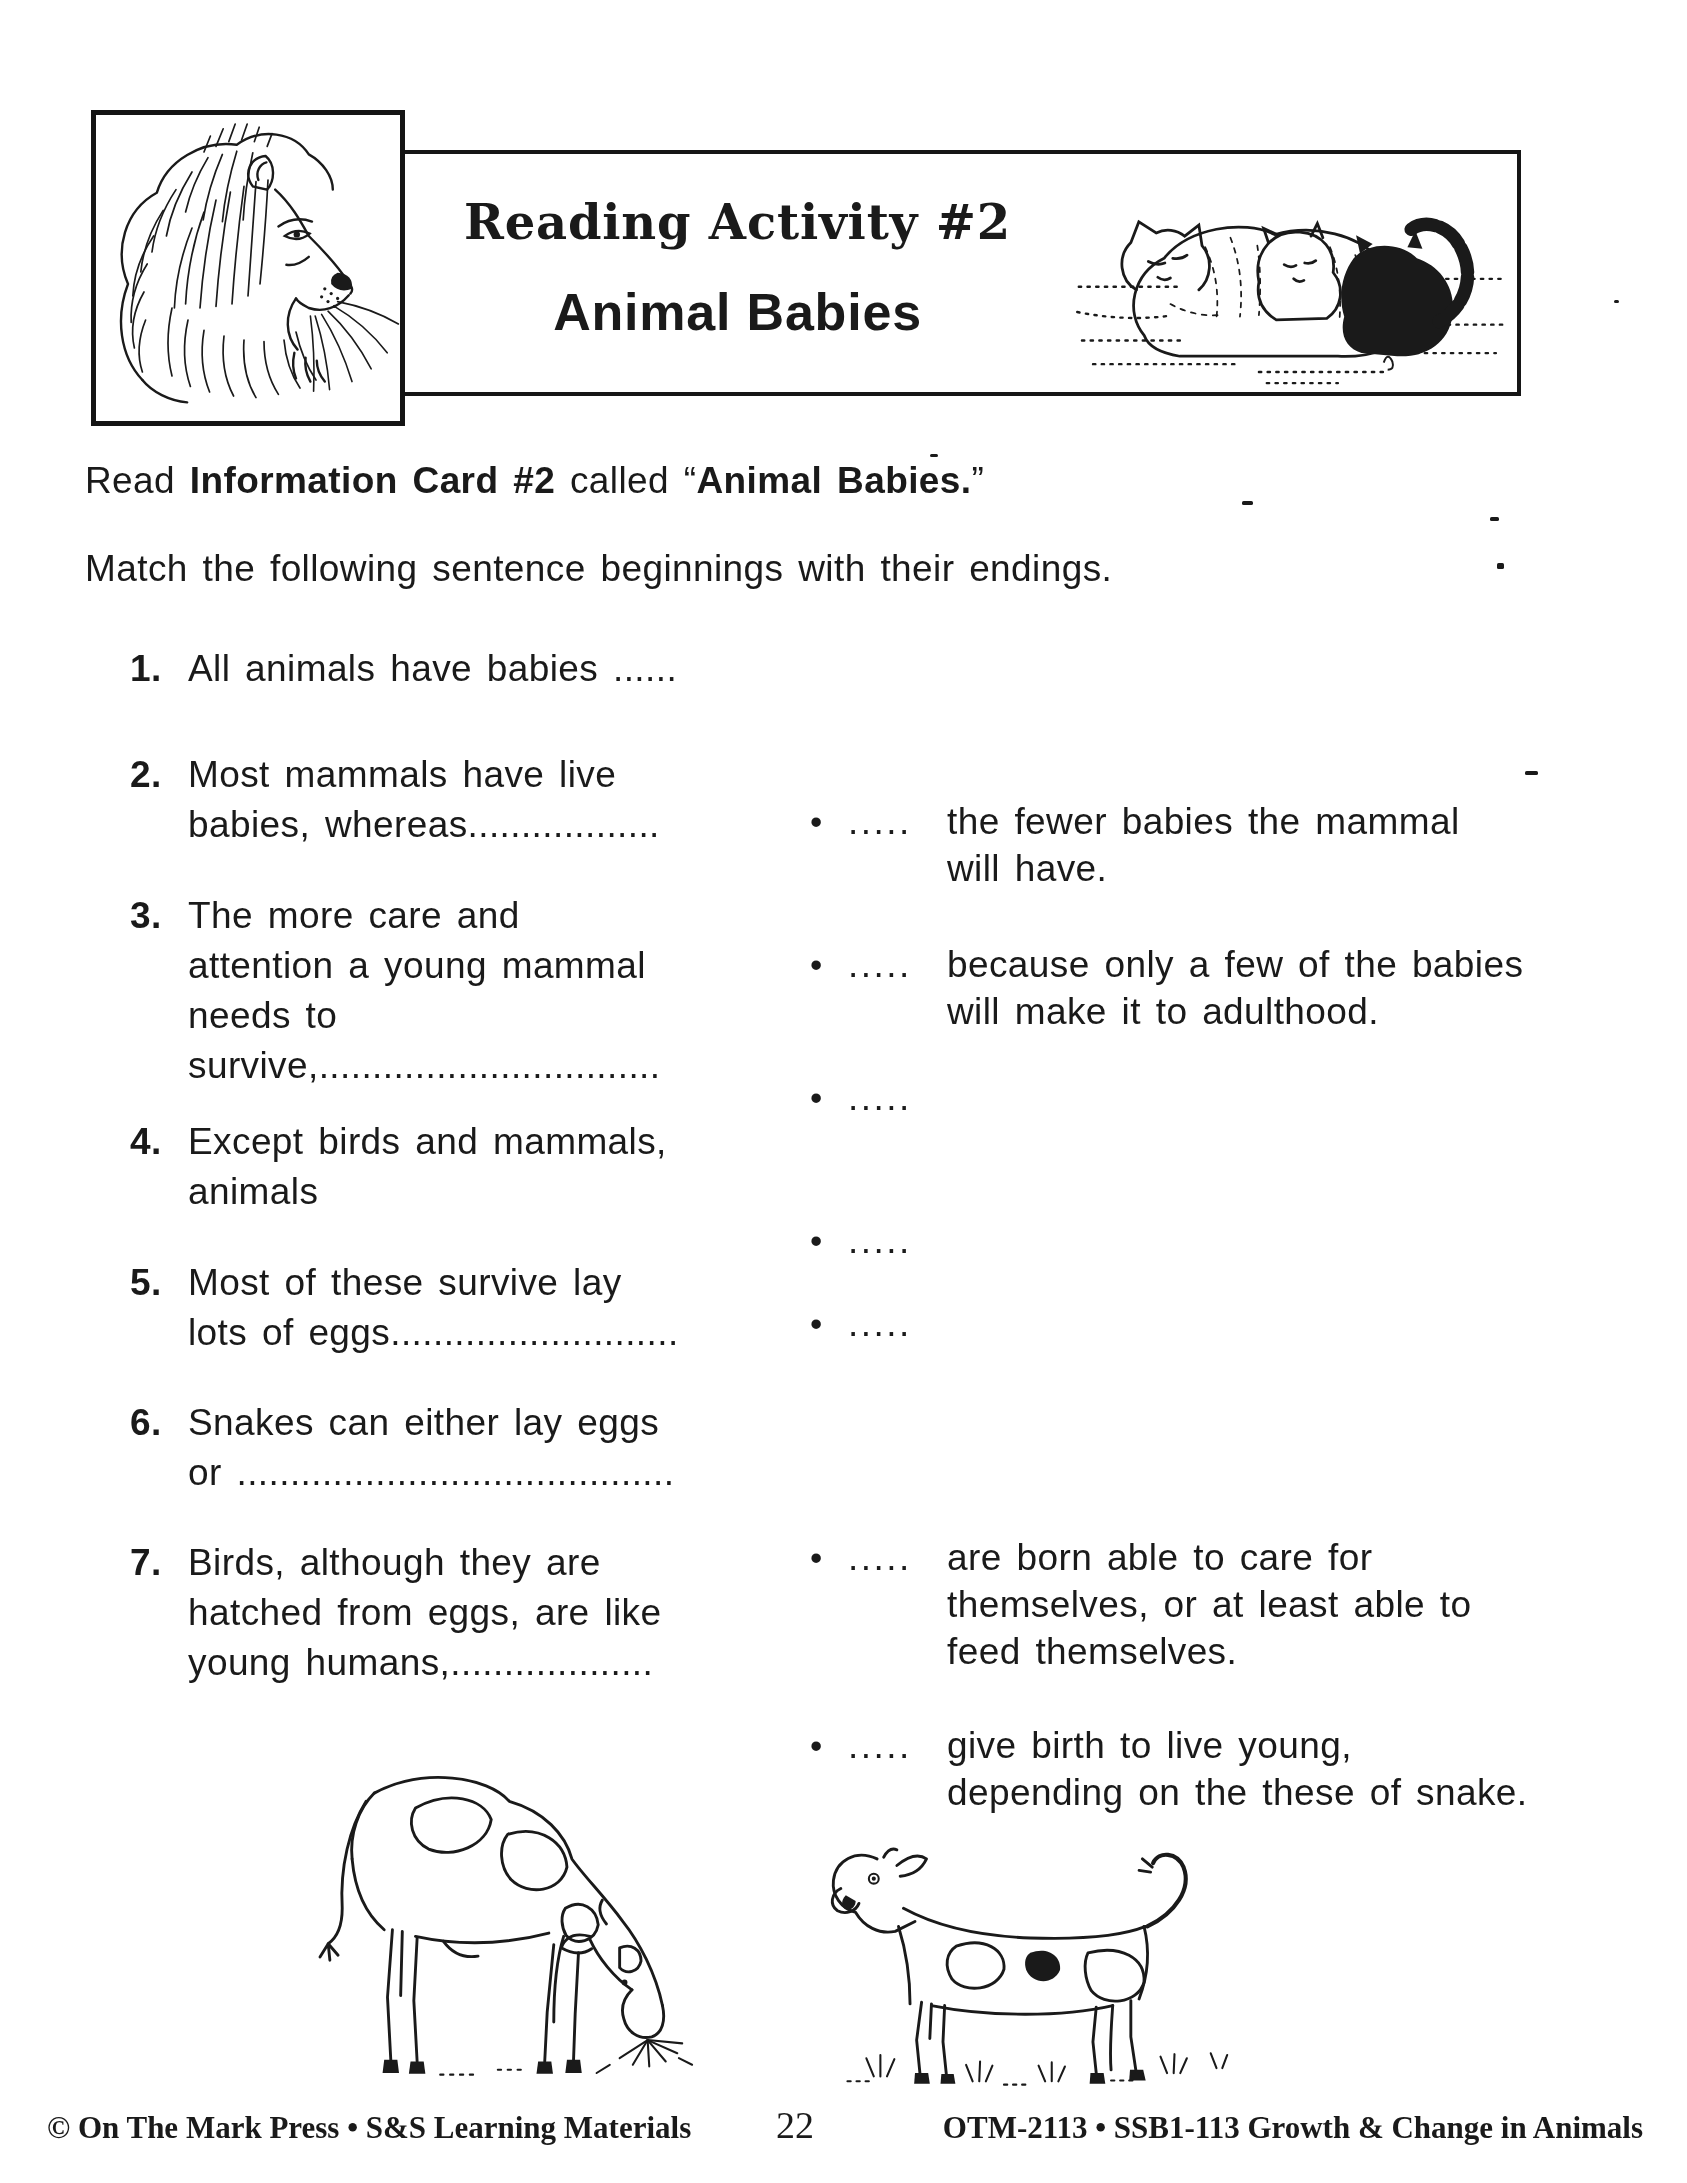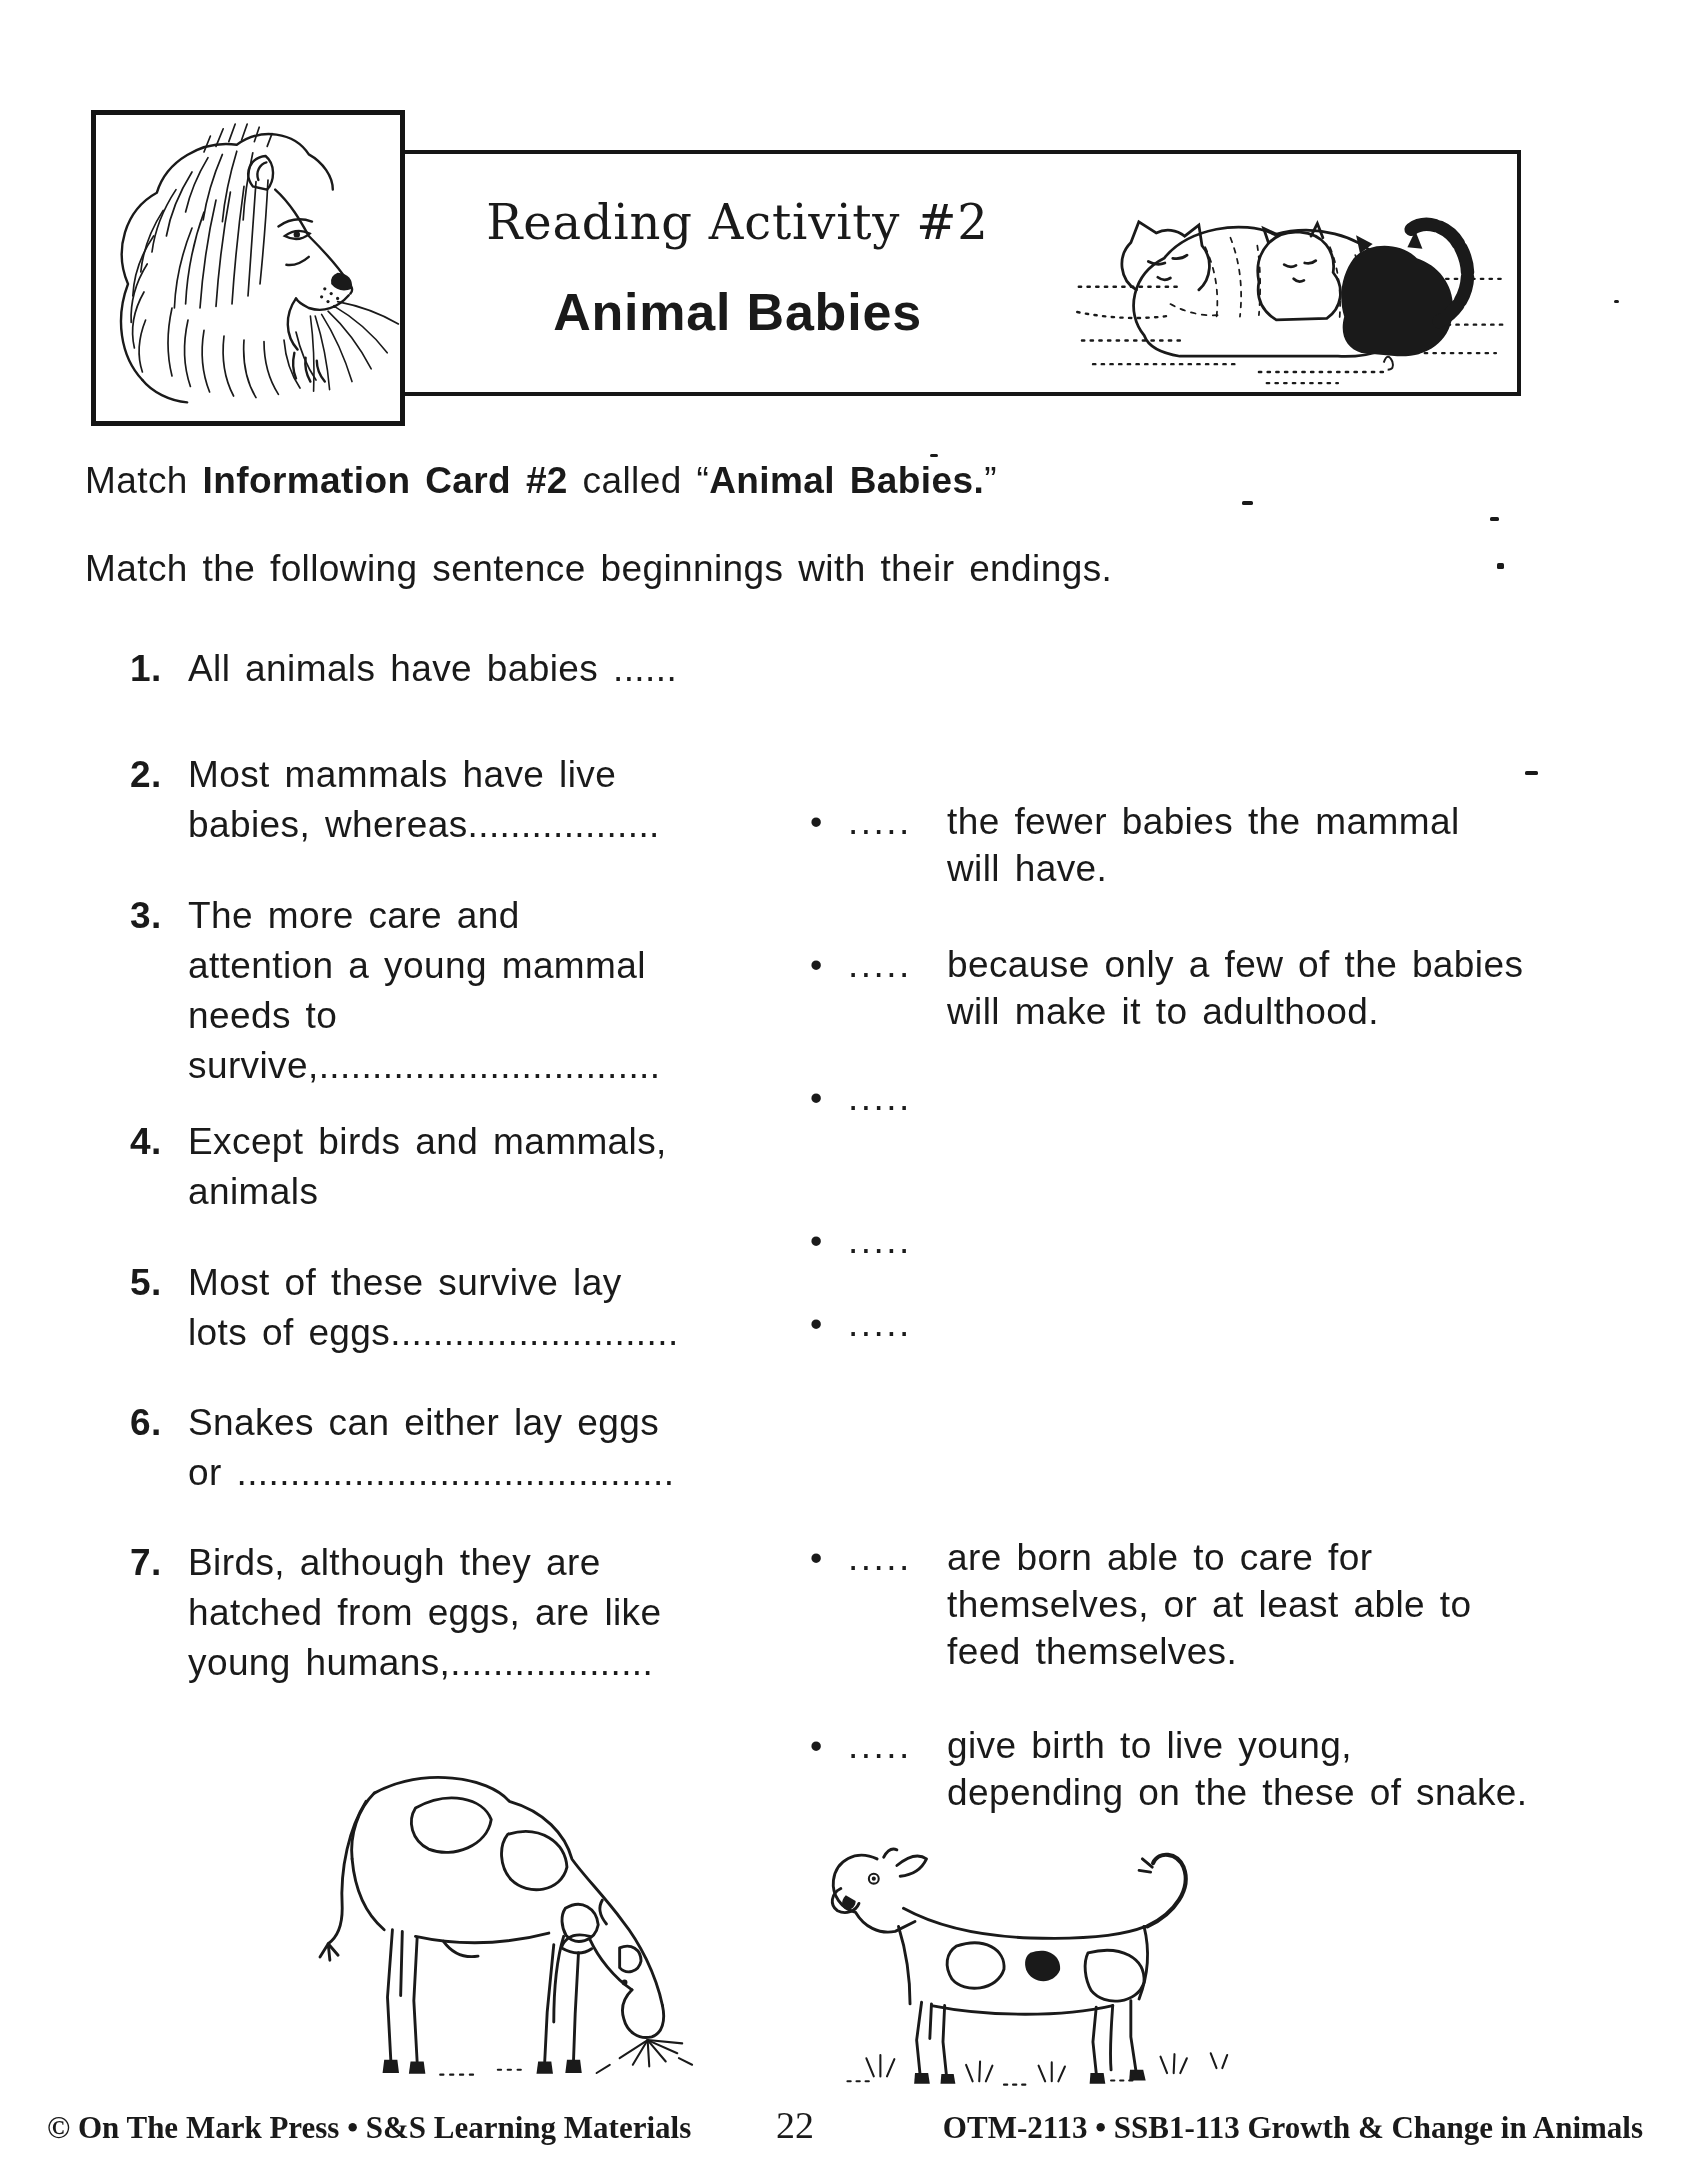--- a/index.html
+++ b/index.html
@@ -13,21 +13,21 @@
     left:401px;top:150px;width:1120px;height:246px;
     border:4.1px solid #161616;box-sizing:border-box;background:#fff;
   }
   .lion-box{
     left:91px;top:110px;width:314px;height:316px;
     border:5.8px solid #141414;box-sizing:border-box;background:#fff;
   }
   .lion-box svg{width:100%;height:100%;display:block;}
   .title-wrap{left:412px;top:196px;width:651px;text-align:center;}
   .activity-label{
-    font-family:"DejaVu Serif",serif;font-weight:400;font-size:48px;
+    font-family:"DejaVu Serif",serif;font-weight:700;font-size:48px;
     letter-spacing:0.8px;line-height:53px;
   }
   .page-title{
     font-family:Liberation Sans, sans-serif;font-weight:700;font-size:52px;
     letter-spacing:0.8px;line-height:89px;margin-top:19px;
   }
   .cats-wrap{left:1064px;top:154px;width:453px;height:237px;}
   .cats-wrap svg{width:100%;height:100%;display:block;}
   
   .intro{font-size:37px;letter-spacing:0.4px;word-spacing:4.1px;line-height:46px;}
@@ -183,21 +183,21 @@
     </g>
     <path d="M360,132 C380,110 420,112 440,132 C470,142 490,170 485,205 C480,240 450,258 415,256 L370,252 C350,246 342,228 348,206 C340,180 345,152 360,132 Z" fill="#1a1a1a"></path>
     <path d="M368,126 l-5,-23 l21,11 Z" fill="#1a1a1a"></path>
     <path d="M428,118 l10,-21 l9,23 Z" fill="#1a1a1a"></path>
     <path d="M468,212 C504,192 514,150 494,116 C480,90 450,82 432,96" fill="none" stroke="#1a1a1a" stroke-width="17" stroke-linecap="round" stroke-dasharray="32 6"></path>
     <path d="M398,264 q5,-14 11,-1 q3,10 -6,10" fill="none" stroke="#1a1a1a" stroke-width="2.5"></path>
   </svg>
 </div>
 
 <div class="abs intro read-line">
-  <span>Match </span><span class="b">Information Card #2</span><span> called “</span><span class="b">Animal Babies.</span><span>”</span>
+  <span>Read </span><span class="b">Information Card #2</span><span> called “</span><span class="b">Animal Babies.</span><span>”</span>
 </div>
 <div class="abs intro match-line">Match the following sentence beginnings with their endings.</div>
 
 <div class="abs beg beg1">
   <span class="num">1.</span>
   <span class="txt">All animals have babies ......</span>
 </div>
 <div class="abs beg beg2">
   <span class="num">2.</span>
   <span class="txt">Most mammals have live

